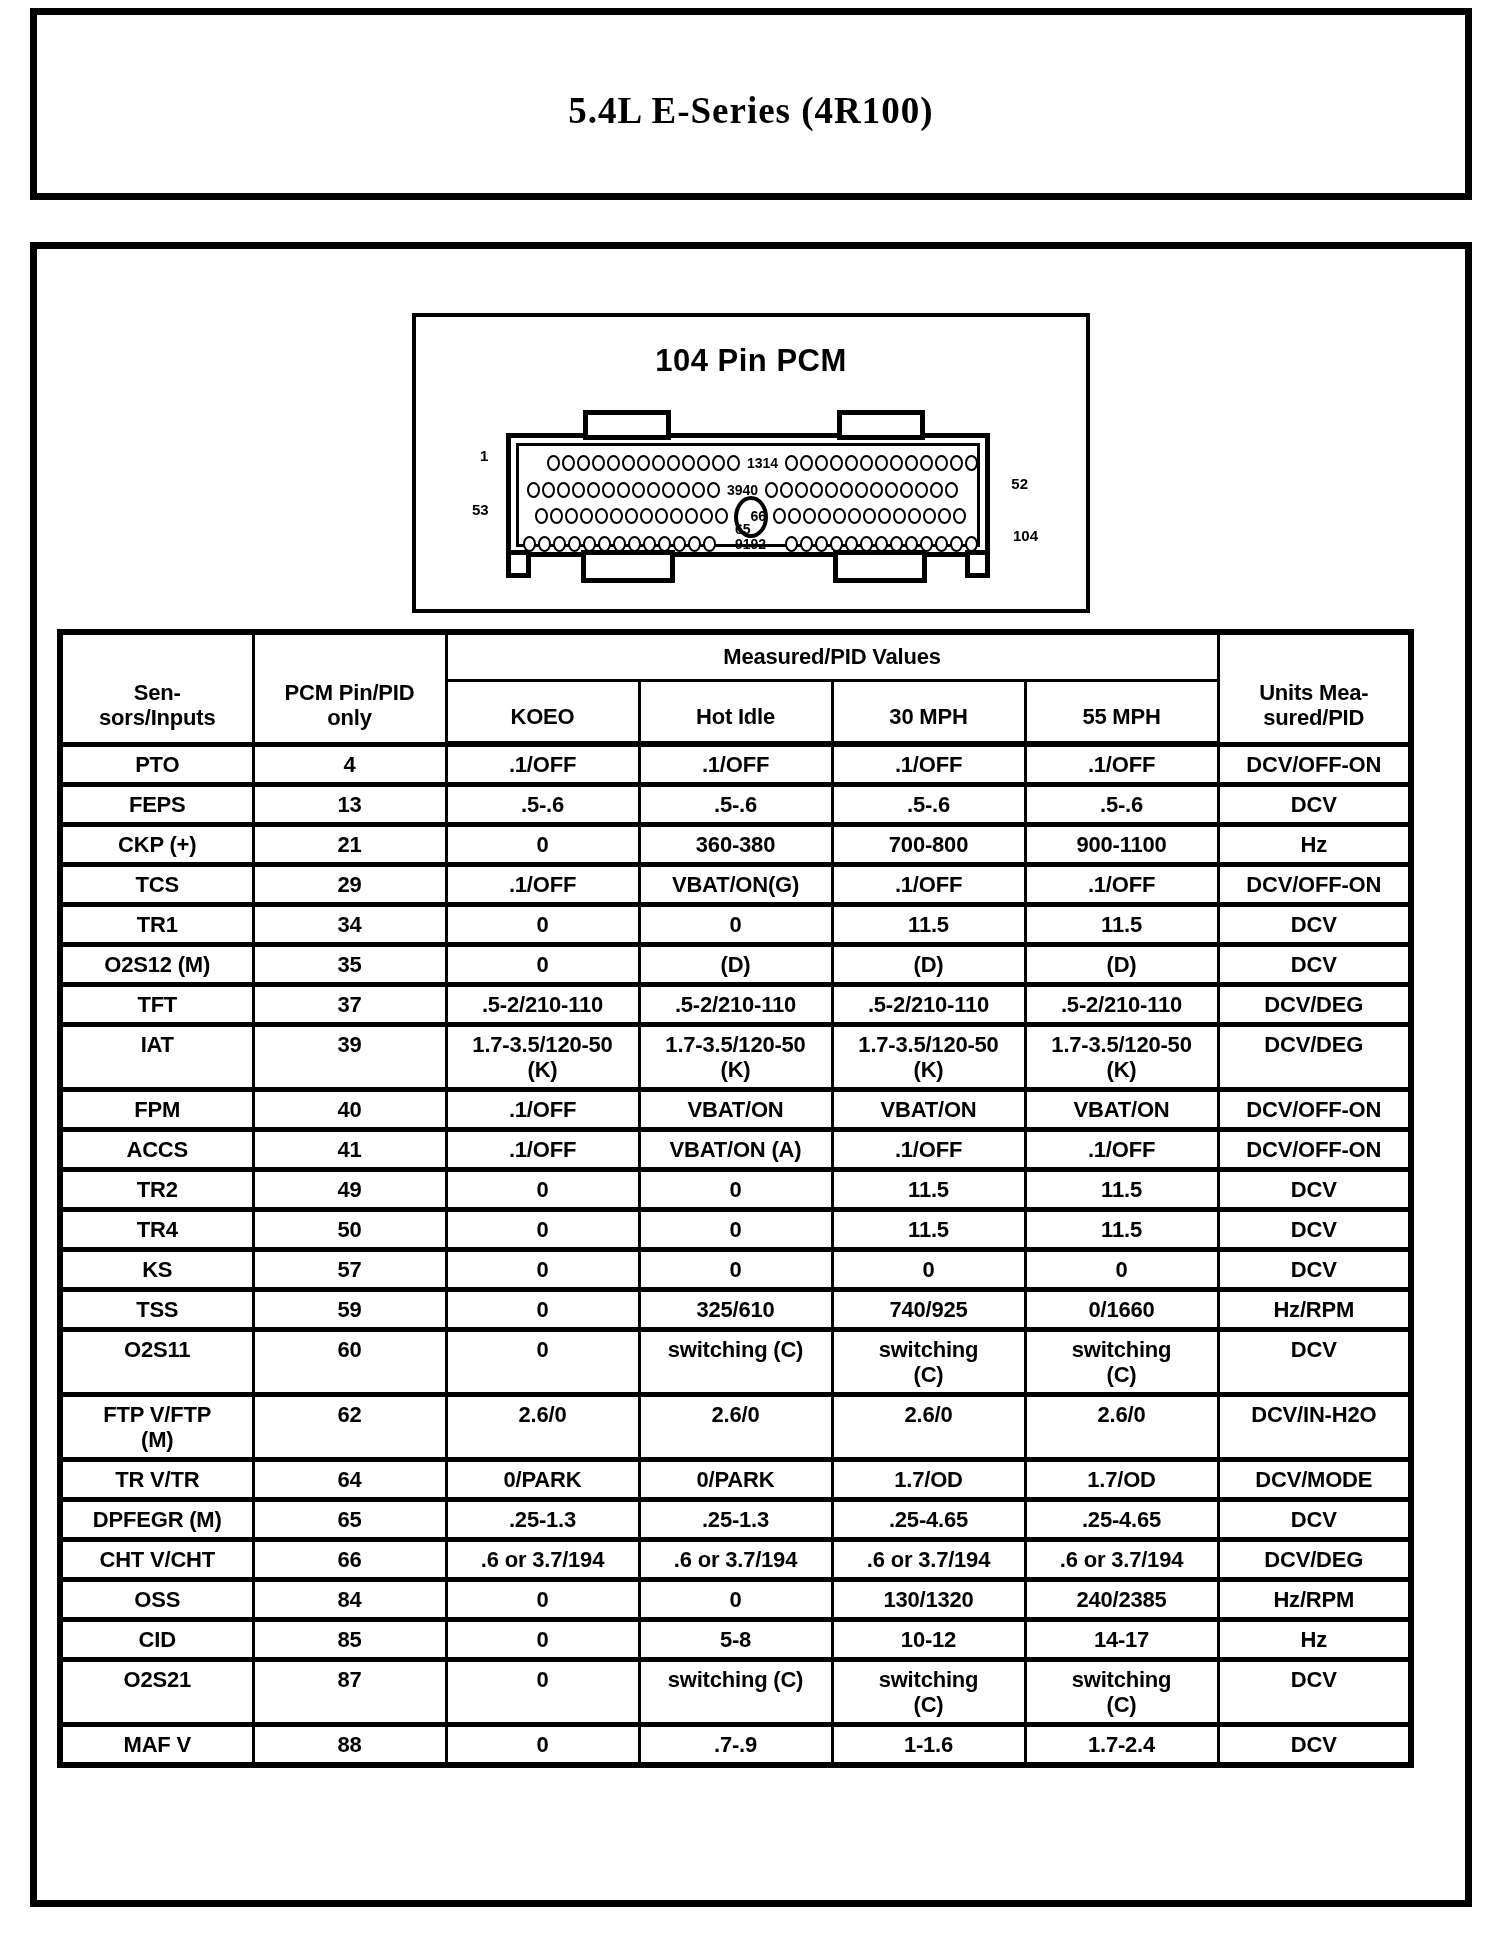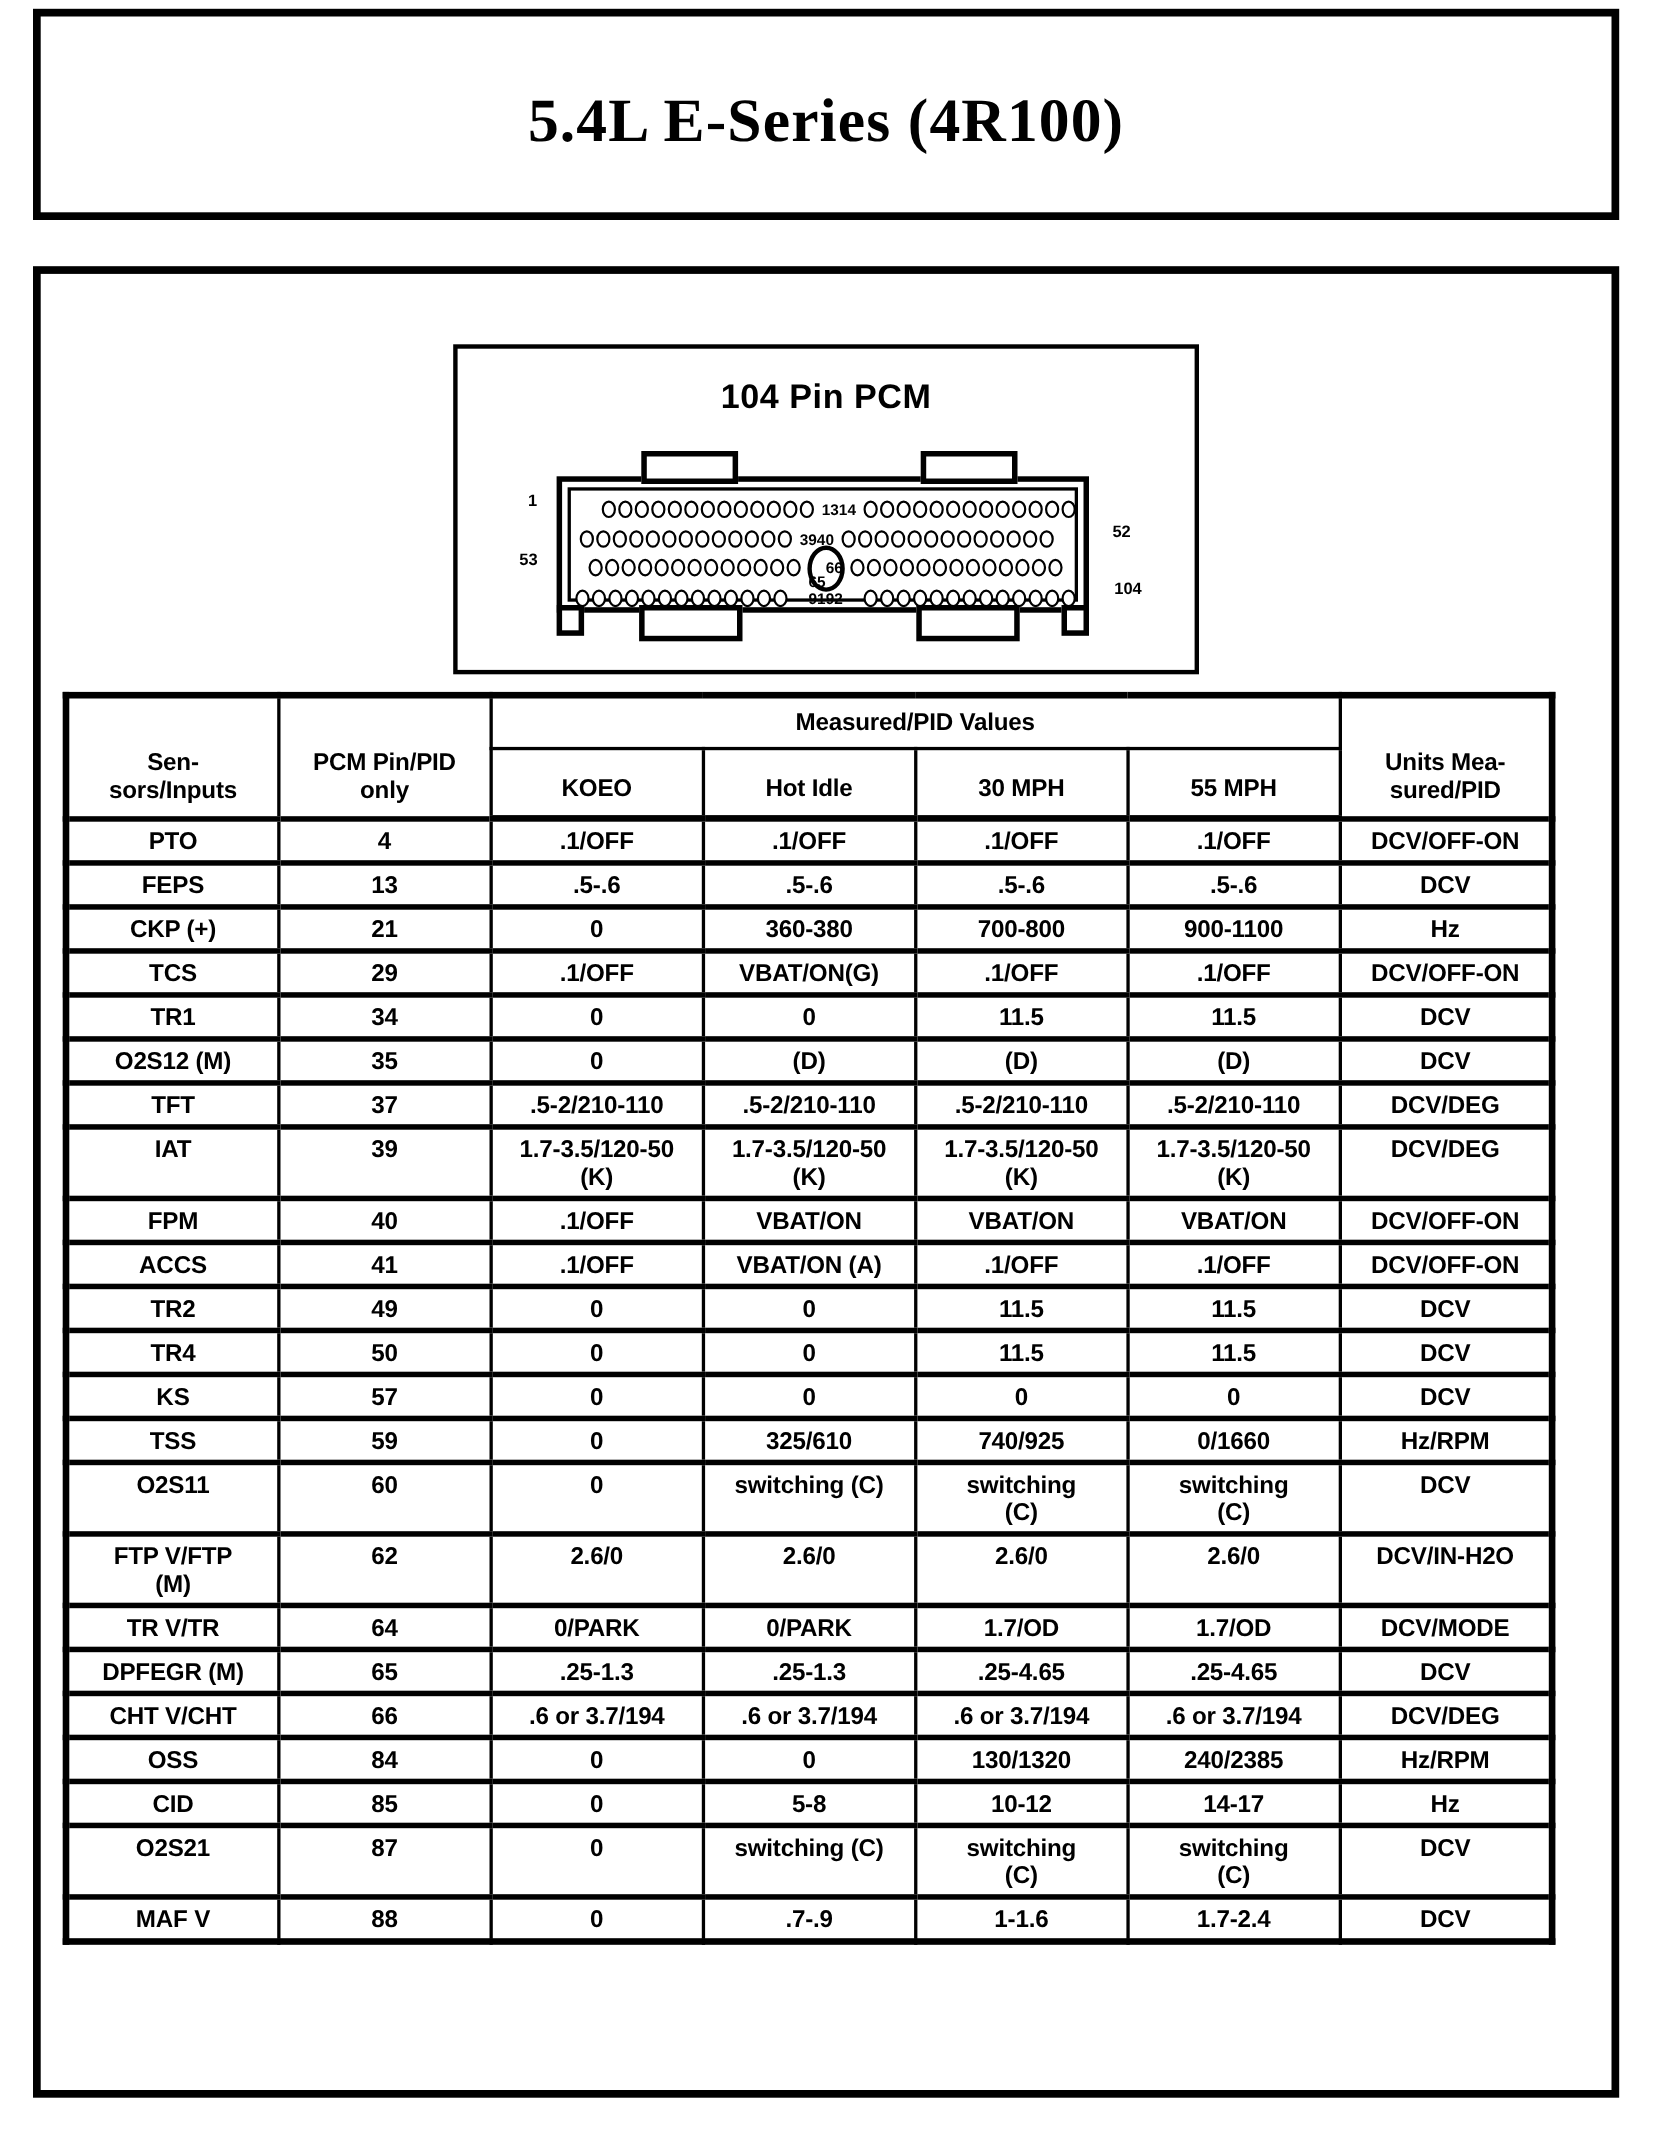--- a/index.html
+++ b/index.html
@@ -14,21 +14,21 @@
 
   
   .title-frame {
     position: absolute; left: 30px; top: 8px;
     width: 1442px; height: 192px;
     border: 7px solid #000;
     display: flex; align-items: center; justify-content: center;
   }
   .page-title {
     font-family: "Liberation Serif", serif;
-    font-weight: bold; font-size: 56px; letter-spacing: 1px;
+    font-weight: bold; font-size: 37px; letter-spacing: 1px;
     transform: translateY(6px);
   }
 
   
   .content-frame {
     position: absolute; left: 30px; top: 242px;
     width: 1442px; height: 1665px;
     border: 7px solid #000;
     overflow: hidden;
   }

